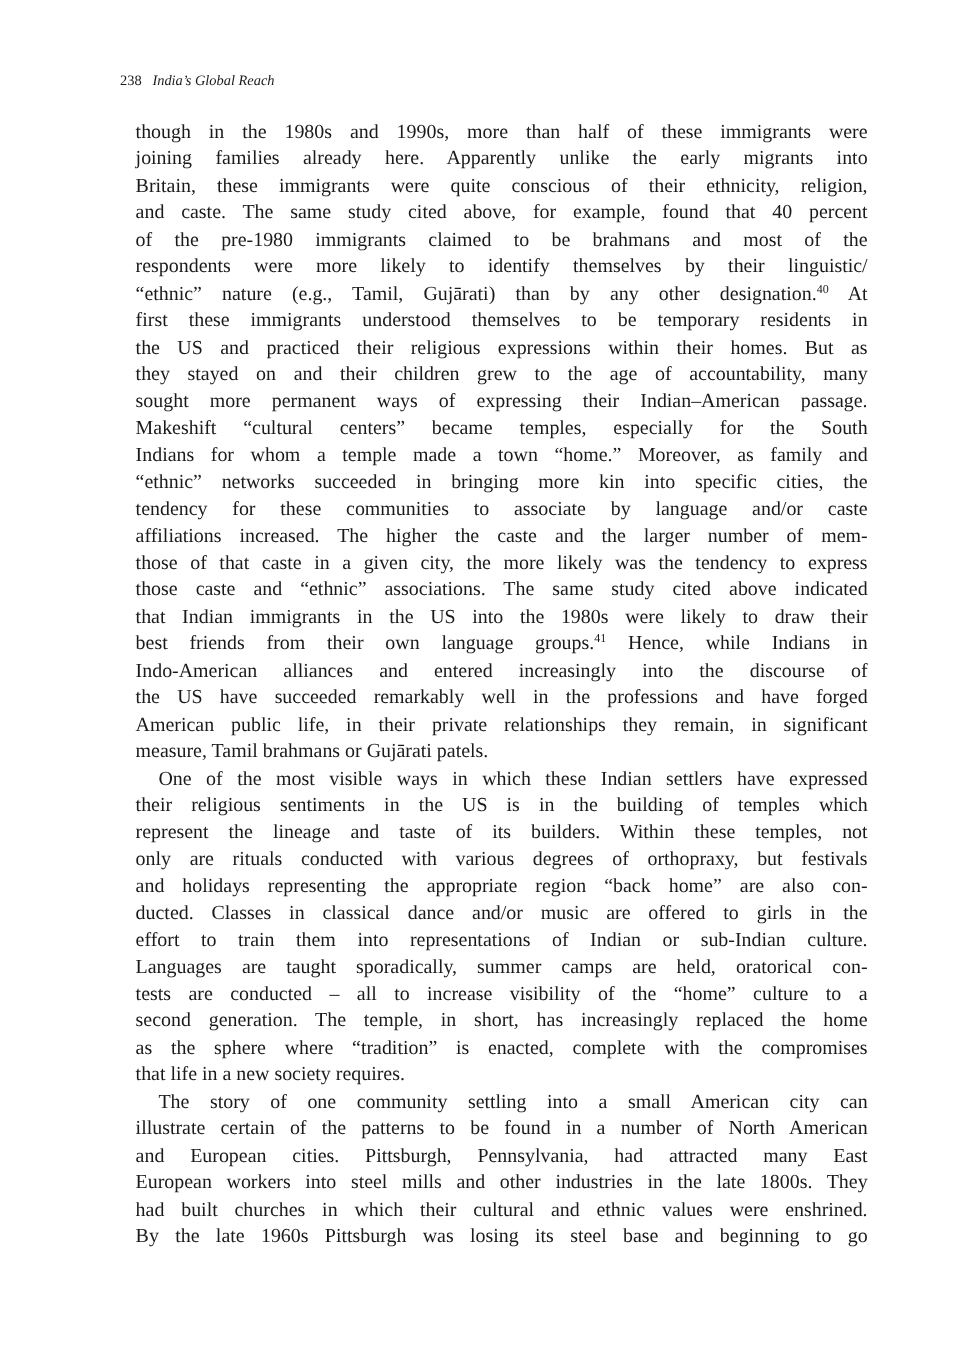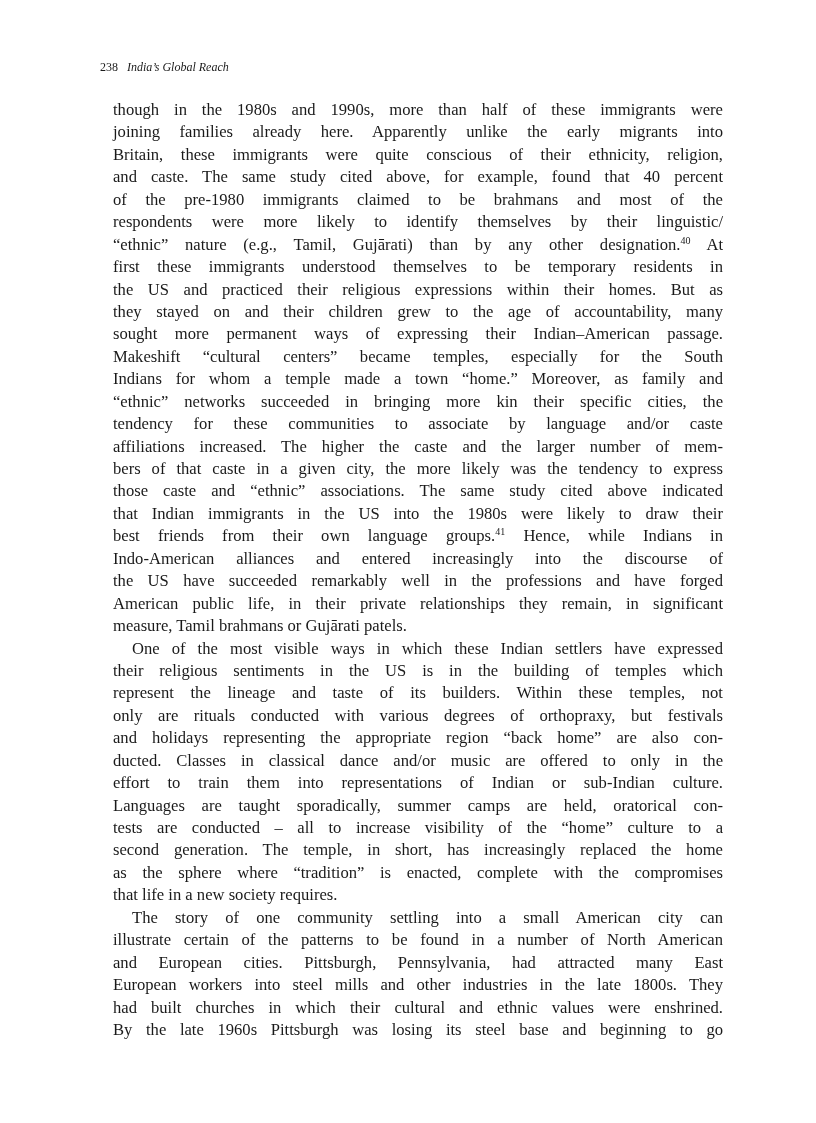--- a/index.html
+++ b/index.html
@@ -41,37 +41,37 @@
       <span class="line"><span>and caste. The same study cited above, for example, found that 40 percent</span></span>
       <span class="line"><span>of the pre-1980 immigrants claimed to be brahmans and most of the</span></span>
       <span class="line"><span>respondents were more likely to identify themselves by their linguistic/</span></span>
       <span class="line"><span>“ethnic” nature (e.g., Tamil, Gujārati) than by any other designation.</span><sup>40</sup><span> At</span></span>
       <span class="line"><span>first these immigrants understood themselves to be temporary residents in</span></span>
       <span class="line"><span>the US and practiced their religious expressions within their homes. But as</span></span>
       <span class="line"><span>they stayed on and their children grew to the age of accountability, many</span></span>
       <span class="line"><span>sought more permanent ways of expressing their Indian–American passage.</span></span>
       <span class="line"><span>Makeshift “cultural centers” became temples, especially for the South</span></span>
       <span class="line"><span>Indians for whom a temple made a town “home.” Moreover, as family and</span></span>
-      <span class="line"><span>“ethnic” networks succeeded in bringing more kin their specific cities, the</span></span>
+      <span class="line"><span>“ethnic” networks succeeded in bringing more kin into specific cities, the</span></span>
       <span class="line"><span>tendency for these communities to associate by language and/or caste</span></span>
       <span class="line"><span>affiliations increased. The higher the caste and the larger number of mem-</span></span>
-      <span class="line"><span>bers of that caste in a given city, the more likely was the tendency to express</span></span>
+      <span class="line"><span>those of that caste in a given city, the more likely was the tendency to express</span></span>
       <span class="line"><span>those caste and “ethnic” associations. The same study cited above indicated</span></span>
       <span class="line"><span>that Indian immigrants in the US into the 1980s were likely to draw their</span></span>
       <span class="line"><span>best friends from their own language groups.</span><sup>41</sup><span> Hence, while Indians in</span></span>
       <span class="line"><span>Indo-American alliances and entered increasingly into the discourse of</span></span>
       <span class="line"><span>the US have succeeded remarkably well in the professions and have forged</span></span>
       <span class="line"><span>American public life, in their private relationships they remain, in significant</span></span>
       <span class="line last"><span>measure, Tamil brahmans or Gujārati patels.</span></span>
       <span class="line indent"><span>One of the most visible ways in which these Indian settlers have expressed</span></span>
       <span class="line"><span>their religious sentiments in the US is in the building of temples which</span></span>
       <span class="line"><span>represent the lineage and taste of its builders. Within these temples, not</span></span>
       <span class="line"><span>only are rituals conducted with various degrees of orthopraxy, but festivals</span></span>
       <span class="line"><span>and holidays representing the appropriate region “back home” are also con-</span></span>
-      <span class="line"><span>ducted. Classes in classical dance and/or music are offered to only in the</span></span>
+      <span class="line"><span>ducted. Classes in classical dance and/or music are offered to girls in the</span></span>
       <span class="line"><span>effort to train them into representations of Indian or sub-Indian culture.</span></span>
       <span class="line"><span>Languages are taught sporadically, summer camps are held, oratorical con-</span></span>
       <span class="line"><span>tests are conducted – all to increase visibility of the “home” culture to a</span></span>
       <span class="line"><span>second generation. The temple, in short, has increasingly replaced the home</span></span>
       <span class="line"><span>as the sphere where “tradition” is enacted, complete with the compromises</span></span>
       <span class="line last"><span>that life in a new society requires.</span></span>
       <span class="line indent"><span>The story of one community settling into a small American city can</span></span>
       <span class="line"><span>illustrate certain of the patterns to be found in a number of North American</span></span>
       <span class="line"><span>and European cities. Pittsburgh, Pennsylvania, had attracted many East</span></span>
       <span class="line"><span>European workers into steel mills and other industries in the late 1800s. They</span></span>

